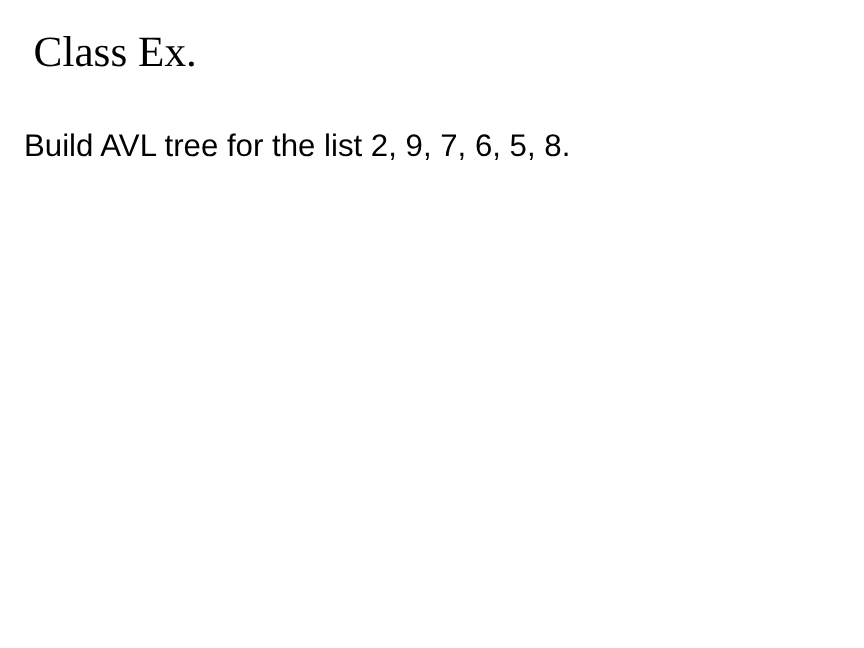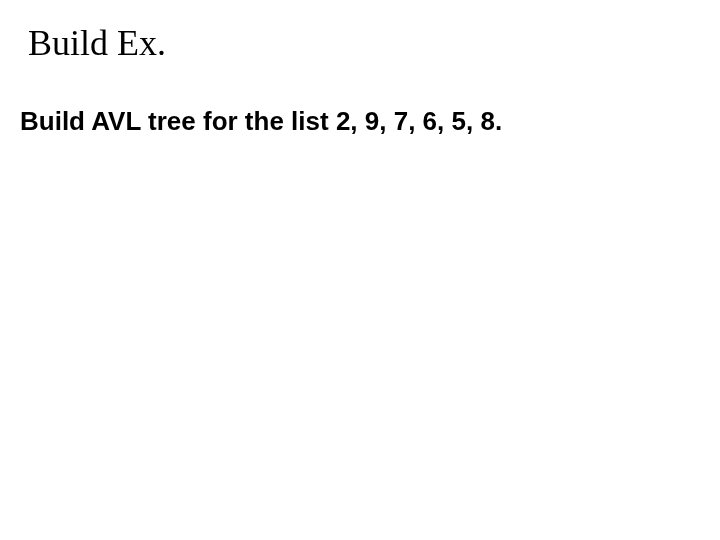--- a/index.html
+++ b/index.html
@@ -21,23 +21,23 @@
       font-size: 36px;
       font-weight: normal;
       color: #000000;
       font-family: "Times New Roman", Times, serif;
     }
     .body-text {
       position: absolute;
       top: 106px;
       left: 20px;
       font-size: 26px;
-      font-weight: bold;
+      font-weight: normal;
       color: #000000;
       font-family: Arial, Helvetica, sans-serif;
     }
   </style>
 </head>
 <body>
 
-<div class="slide-title">Build Ex.</div>
+<div class="slide-title">Class Ex.</div>
 
 <div class="body-text">Build AVL tree for the list 2, 9, 7, 6, 5, 8.</div>
 
 </body></html>

